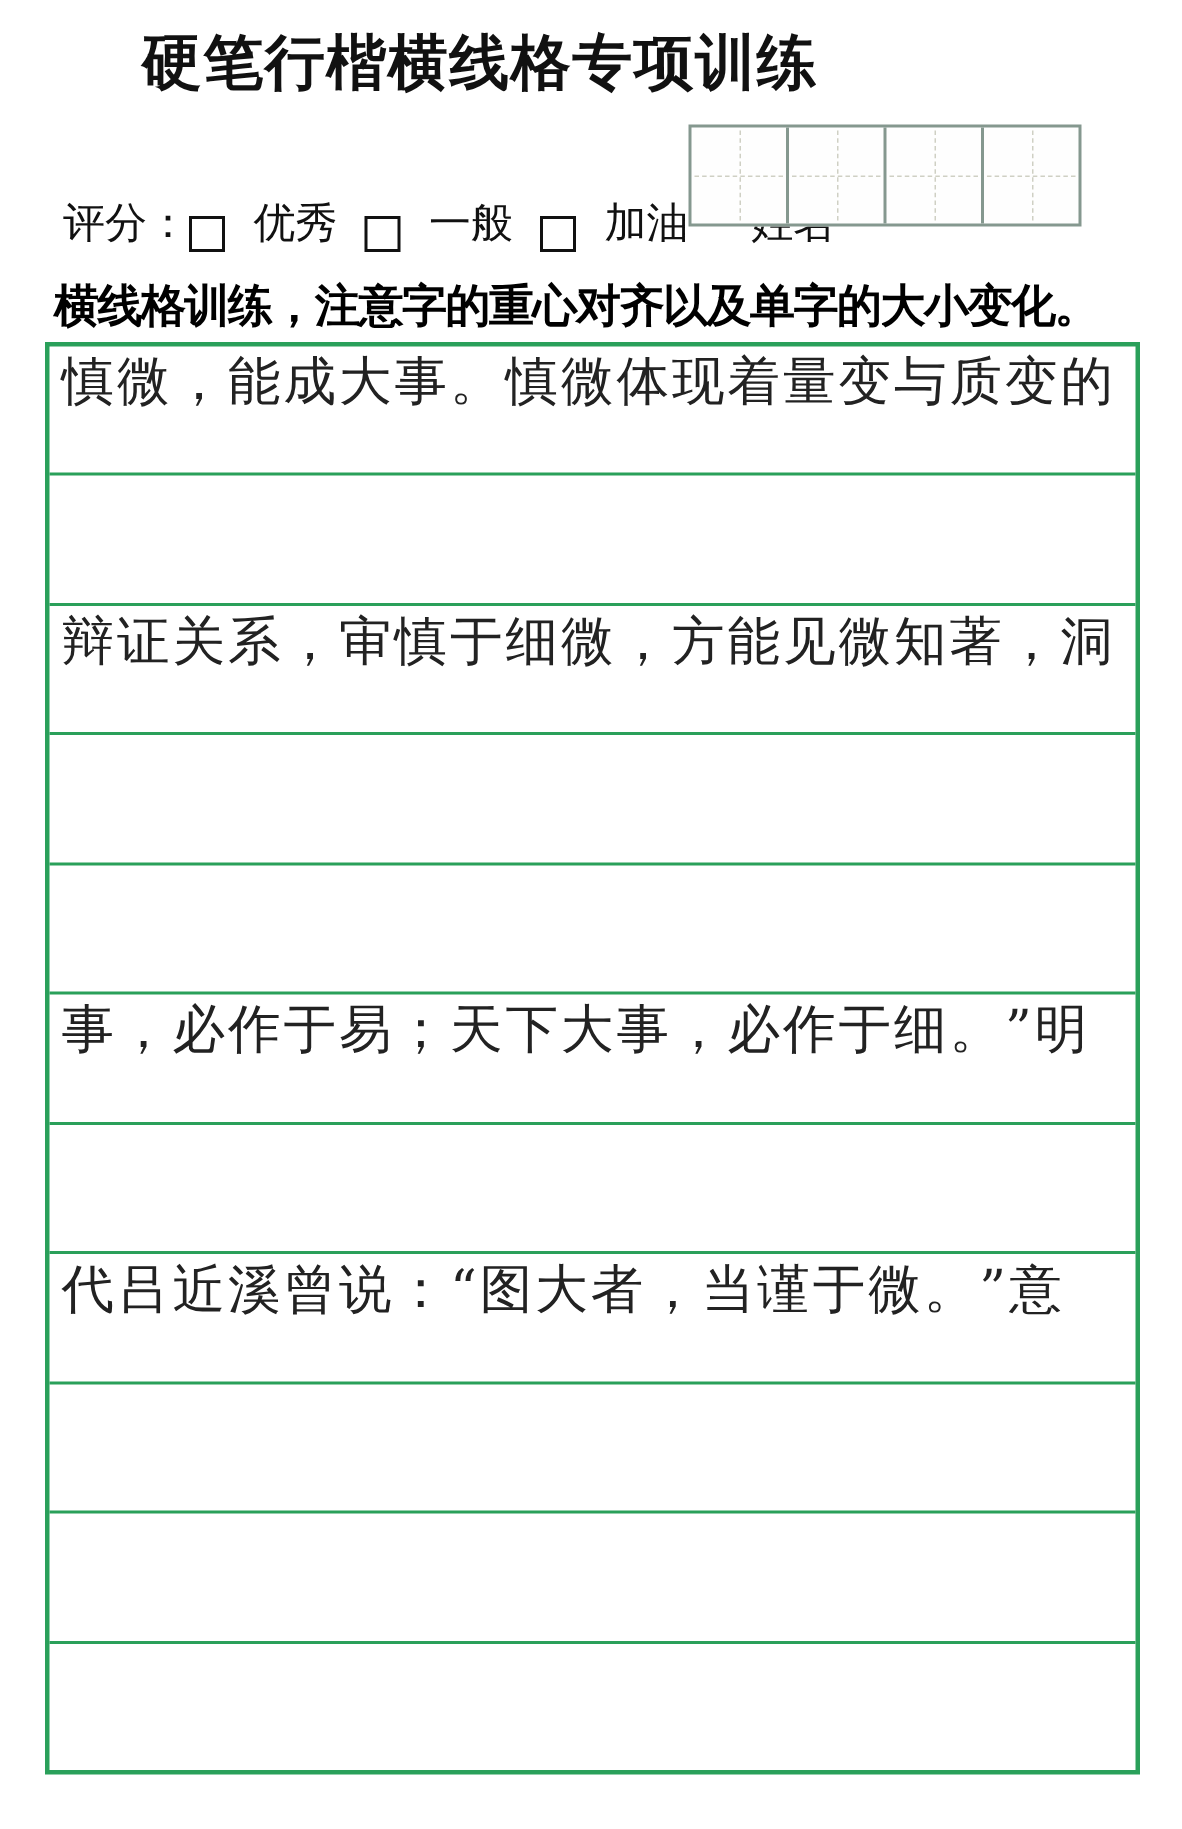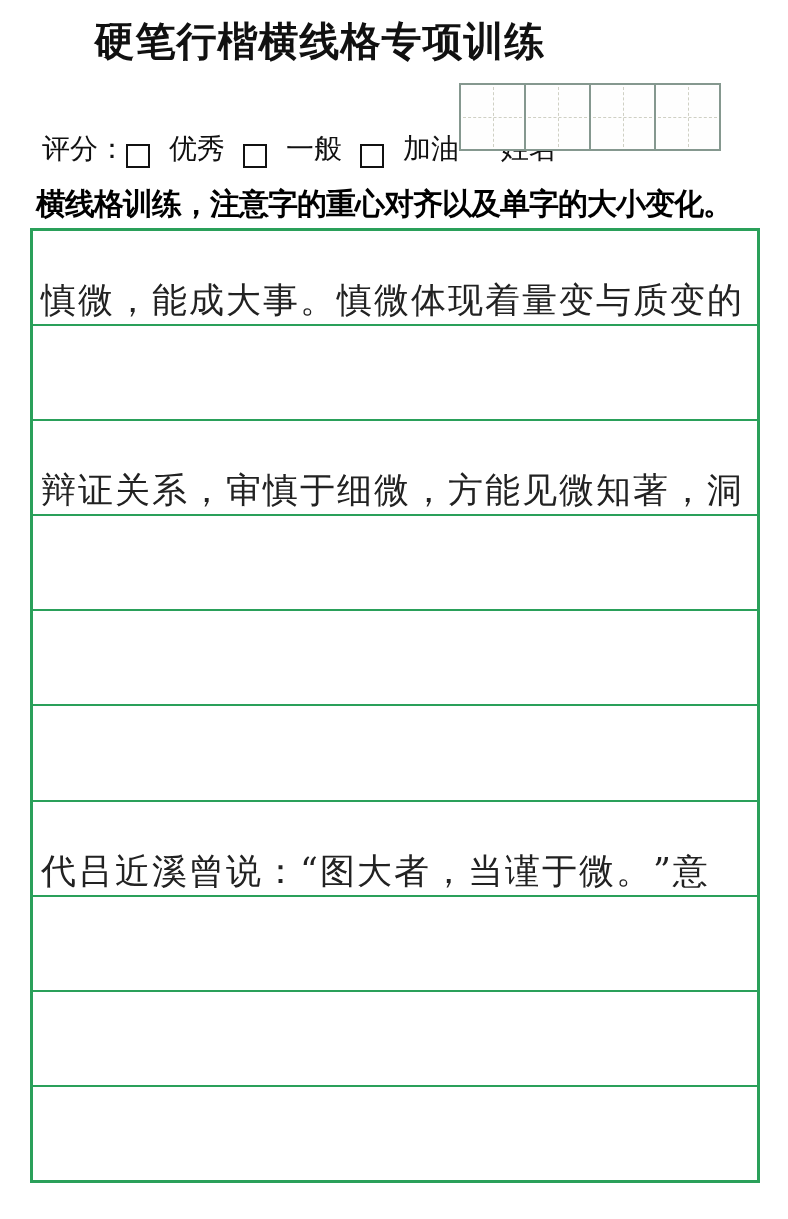--- a/index.html
+++ b/index.html
@@ -73,21 +73,21 @@
   .practice-box {
     position: absolute; top: 228px; left: 30px;
     width: 730px; height: 955px;
     border: 3px solid #2aa05a;
     display: flex; flex-direction: column;
     background: #fff;
   }
   .p-row {
     flex: 1;
     border-bottom: 2px solid #2aa05a;
-    display: flex; align-items: flex-end;
+    display: flex; align-items: flex-start;
     overflow: hidden;
   }
   .p-row:last-child { border-bottom: none; }
   .p-row.text-row span {
     display: block;
     padding-left: 8px;
     font-family: "DejaVu Serif", serif;
     font-size: 35px;
     letter-spacing: 2px;
     color: #222;
@@ -128,20 +128,23 @@
 <div class="practice-box">
   <div class="p-row text-row">
       <span>慎微，能成大事。慎微体现着量变与质变的</span>
     </div>
   <div class="p-row"></div>
   <div class="p-row text-row">
       <span>辩证关系，审慎于细微，方能见微知著，洞</span>
     </div>
   <div class="p-row"></div>
   <div class="p-row"></div>
+  <div class="p-row text-row">
+      <span>事，必作于易；天下大事，必作于细。”明</span>
+    </div>
   <div class="p-row"></div>
   <div class="p-row text-row">
       <span>代吕近溪曾说：“图大者，当谨于微。”意</span>
     </div>
   <div class="p-row"></div>
   <div class="p-row"></div>
   <div class="p-row"></div>
 </div>
 
 </body></html>

